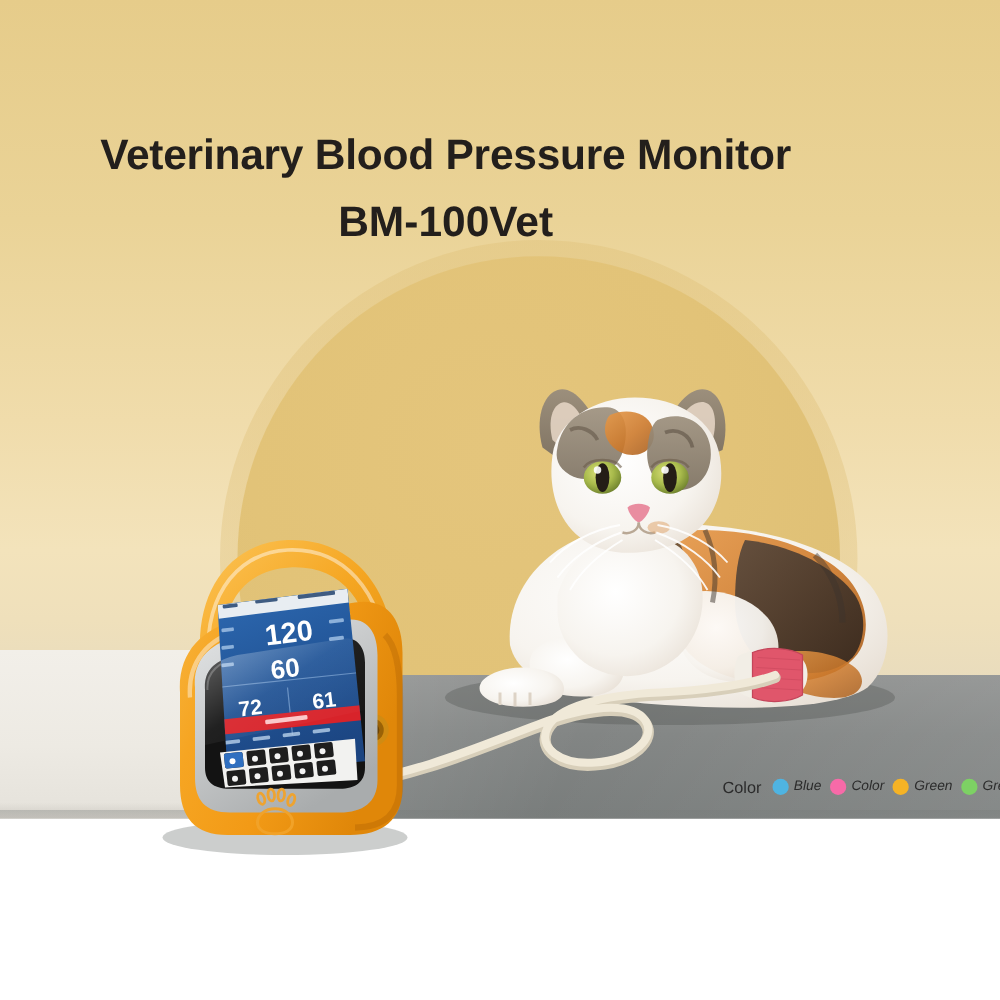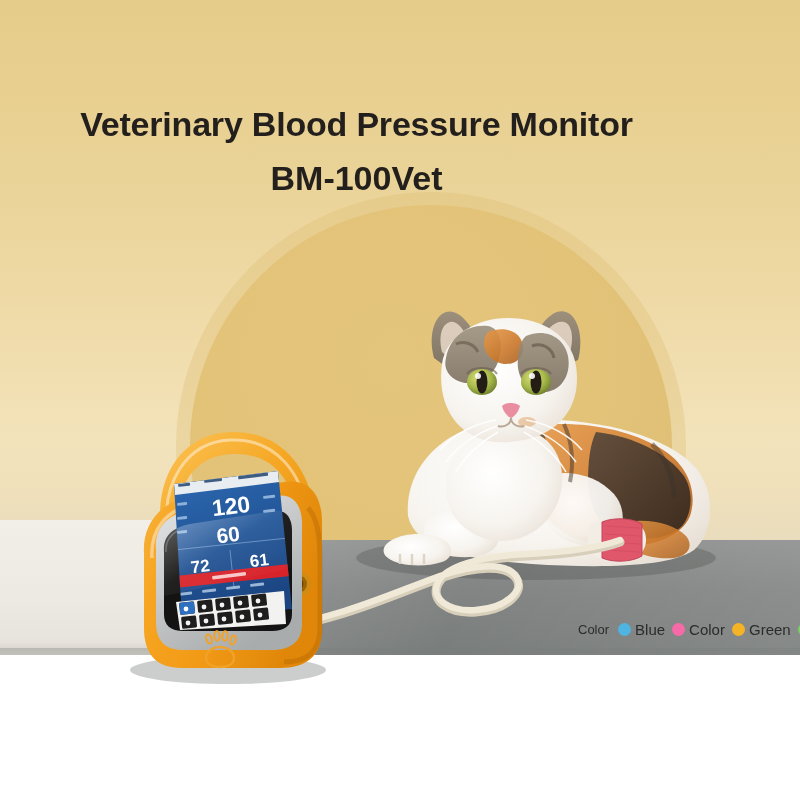--- a/index.html
+++ b/index.html
@@ -188,23 +188,24 @@
   }
   .legend-dot {
     width: 13px;
     height: 13px;
     border-radius: 50%;
     display: inline-block;
     margin-right: 4px;
     flex: 0 0 auto;
   }
   .legend-text {
-    font-size: 15px;
+    font-size: 11px;
     color: #2b2b2b;
     white-space: nowrap;
+    font-style: italic;
   }
 </style>
 </head>
 <body>
 
 <div id="poster">
 
   <div class="bg-base"></div>
   <div class="bg-disc-soft"></div>
   <div class="bg-disc"></div>

